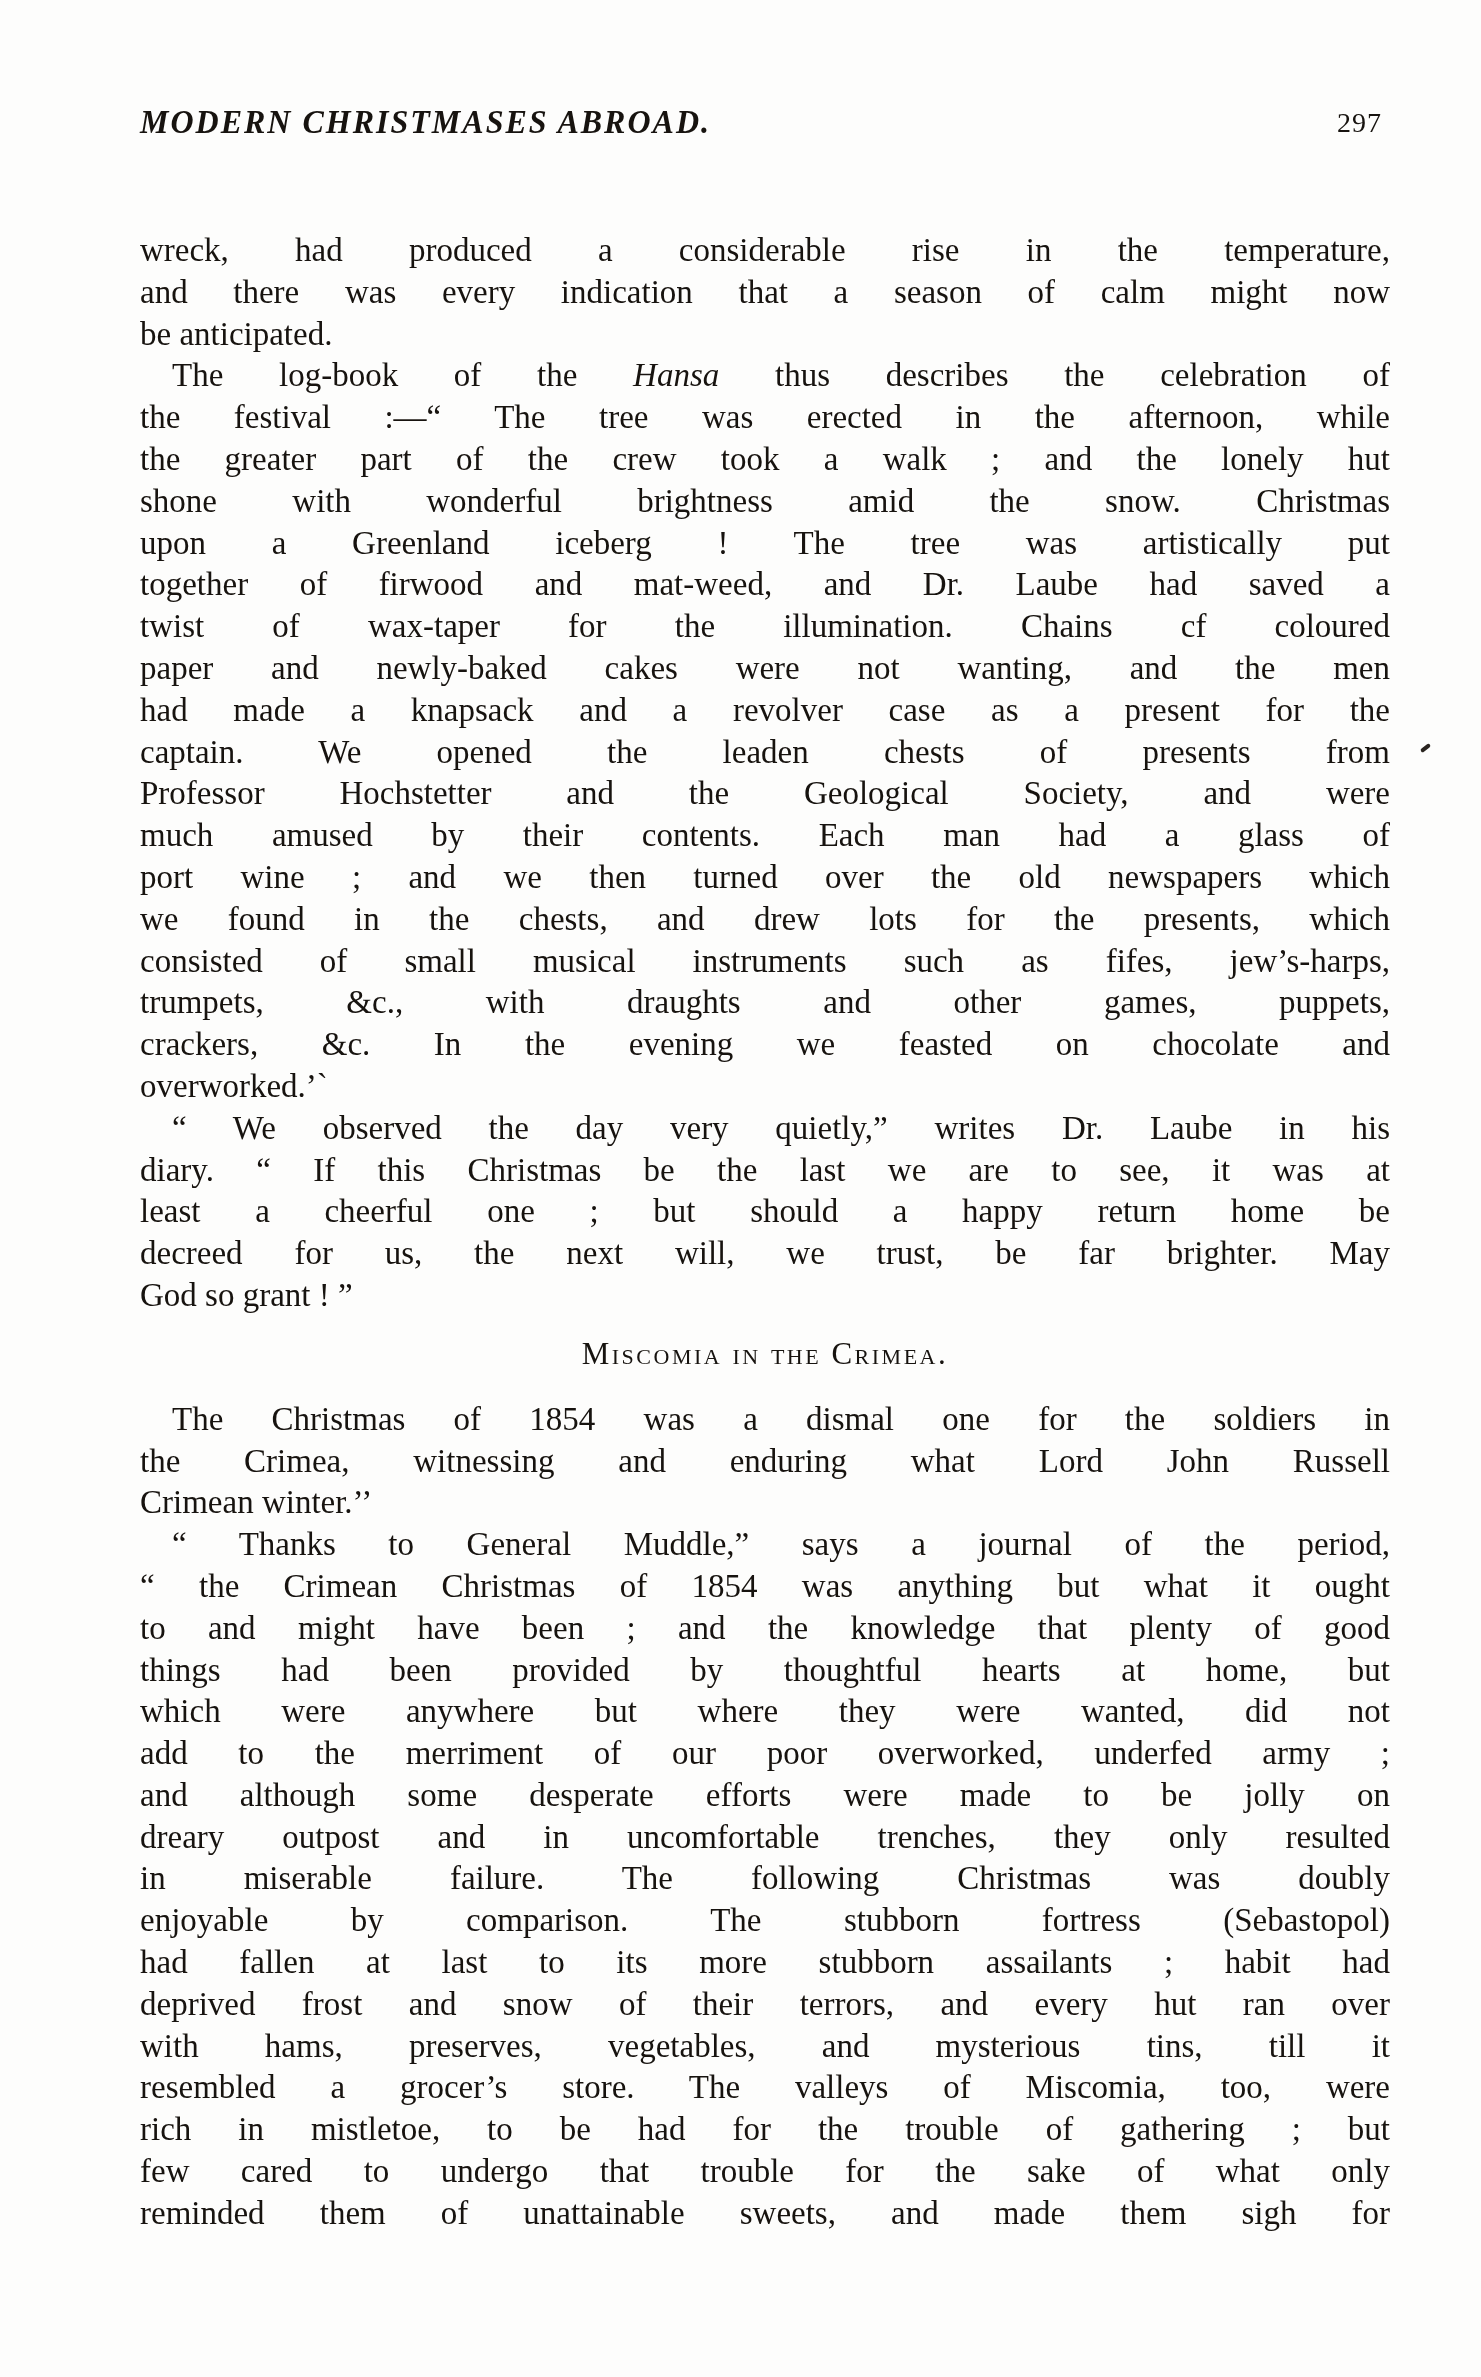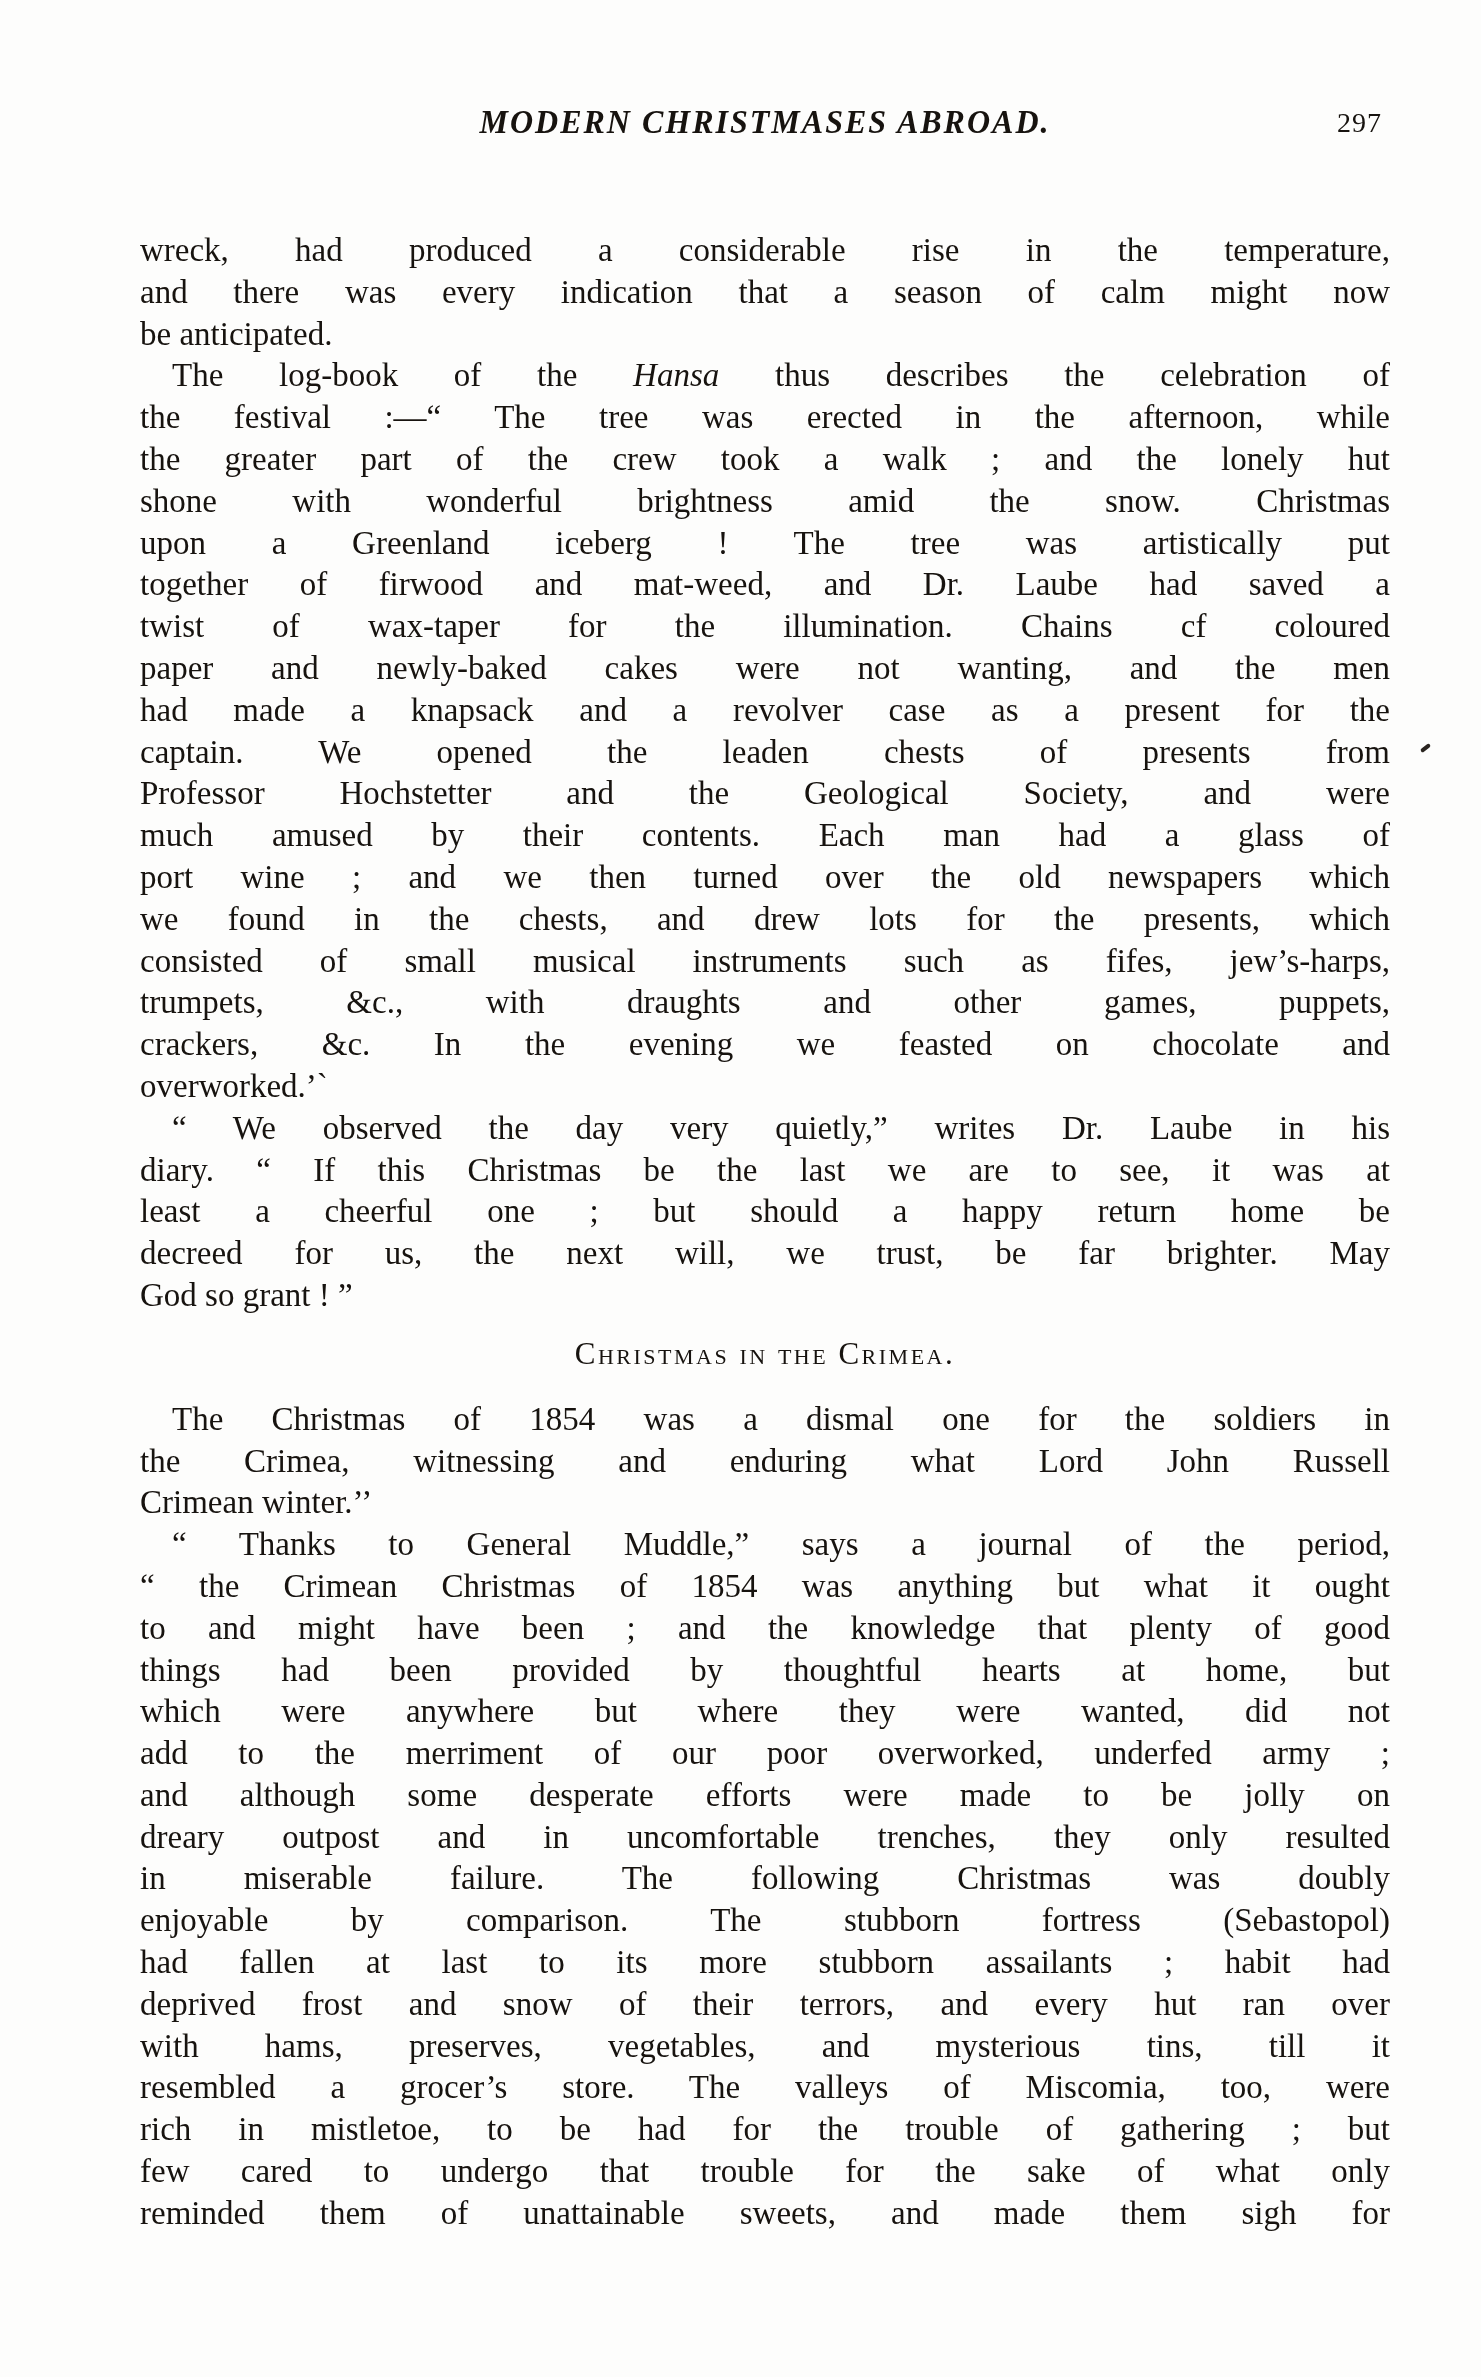--- a/index.html
+++ b/index.html
@@ -8,21 +8,21 @@
     width:1481px;height:2377px;
     background:#fdfdfc;
     font-family:"Liberation Serif", serif;
     color:#17130f;
     overflow:hidden;
   }
   .running-header{
     position:absolute;top:104px;left:140px;width:1250px;height:44px;
   }
   .running-title{
-    display:block;text-align:center;
+    display:block;text-align:left;
     font-style:italic;font-weight:bold;
     font-size:32px;letter-spacing:2px;
     transform:scaleY(1.02);
   }
   .page-number{
     position:absolute;right:8px;top:3px;
     font-size:28px;letter-spacing:1px;font-style:normal;
   }
   .body-text{
     position:absolute;top:190px;left:140px;width:1250px;
@@ -88,21 +88,21 @@
         <div class="line">crackers, &amp;c. In the evening we feasted on chocolate and</div>
         <div class="line last">overworked.’ˋ</div>
       </div>
       <div class="para">
         <div class="line first-indent">“ We observed the day very quietly,” writes Dr. Laube in his</div>
         <div class="line">diary. “ If this Christmas be the last we are to see, it was at</div>
         <div class="line">least a cheerful one ; but should a happy return home be</div>
         <div class="line">decreed for us, the next will, we trust, be far brighter. May</div>
         <div class="line last">God so grant ! ”</div>
       </div>
-      <div class="section-heading">Christmas in the Crimea.</div>
+      <div class="section-heading">Miscomia in the Crimea.</div>
       <div class="para">
         <div class="line first-indent">The Christmas of 1854 was a dismal one for the soldiers in</div>
         <div class="line">the Crimea, witnessing and enduring what Lord John Russell</div>
         <div class="line last">Crimean winter.’’</div>
       </div>
       <div class="para">
         <div class="line first-indent">“ Thanks to General Muddle,” says a journal of the period,</div>
         <div class="line">“ the Crimean Christmas of 1854 was anything but what it ought</div>
         <div class="line">to and might have been ; and the knowledge that plenty of good</div>
         <div class="line">things had been provided by thoughtful hearts at home, but</div>

